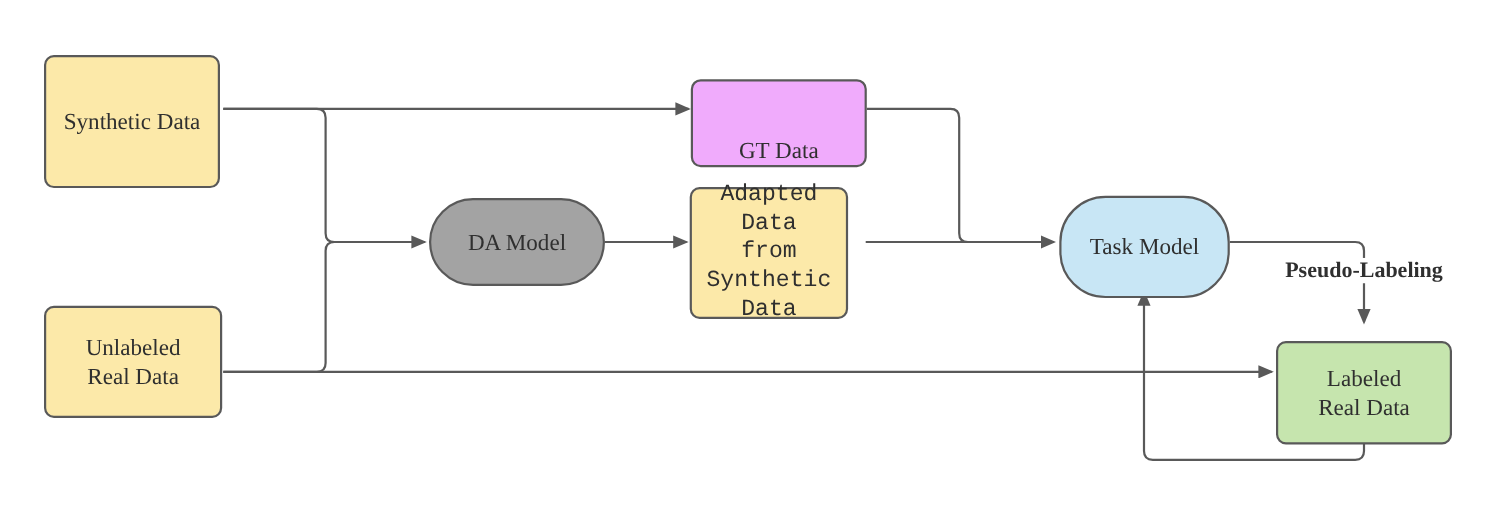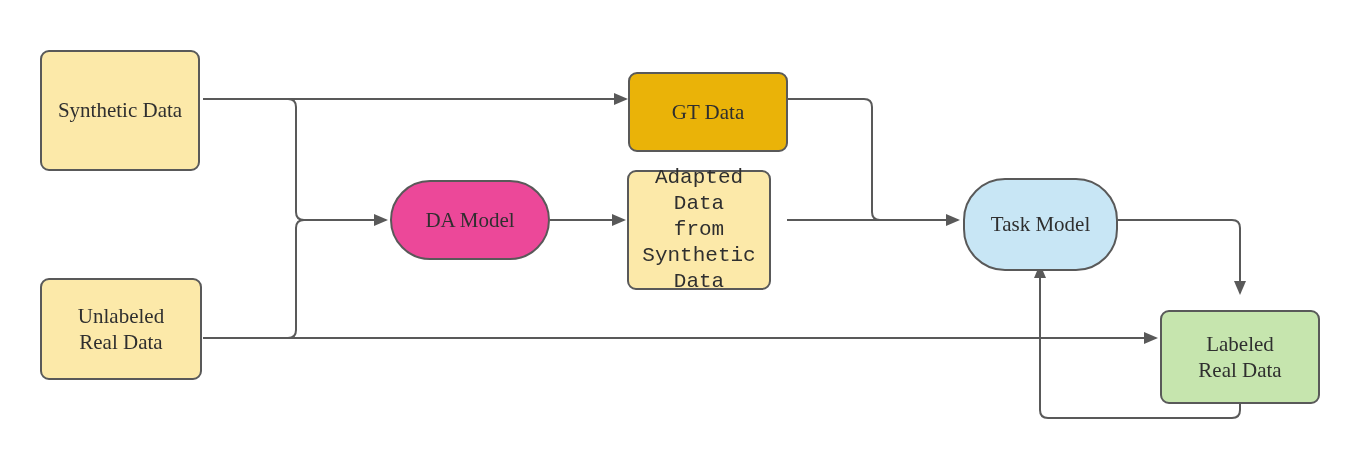--- a/index.html
+++ b/index.html
@@ -70,38 +70,39 @@
 
   <div class="node rect n-synthetic" style="background-color: rgb(252, 233, 169); border-color: rgb(89, 89, 89);">
     <span>Synthetic Data</span>
   </div>
 
   <div class="node rect n-unlabeled" style="background-color: rgb(252, 233, 169); border-color: rgb(89, 89, 89);">
     <span>Unlabeled
 Real Data</span>
   </div>
 
-  <div class="node pill n-da" style="background-color: #ec4899; border-color: rgb(89, 89, 89);">
+  <div class="node pill n-da" style="background-color: #a3a3a3; border-color: rgb(89, 89, 89);">
     <span>DA Model</span>
   </div>
 
-  <div class="node rect n-gt" style="background-color: #eab308; border-color: rgb(89, 89, 89);">
+  <div class="node rect n-gt" style="background-color: #f0abfc; border-color: rgb(89, 89, 89); align-items: flex-end;">
     <span>GT Data</span>
   </div>
 
   <div class="node rect n-adapted" style="background-color: rgb(252, 233, 169); border-color: rgb(89, 89, 89);">
     <span>Adapted Data
 from
 Synthetic Data</span>
   </div>
 
   <div class="node pill n-task" style="background-color: rgb(200, 230, 245); border-color: rgb(89, 89, 89);">
     <span>Task Model</span>
   </div>
 
   <div class="node rect n-labeled" style="background-color: rgb(198, 229, 174); border-color: rgb(89, 89, 89);">
     <span>Labeled
 Real Data</span>
   </div>
 
+  <div class="edge-label l-pseudo">Pseudo-Labeling</div>
 
 
 </div>
 
 </body></html>

